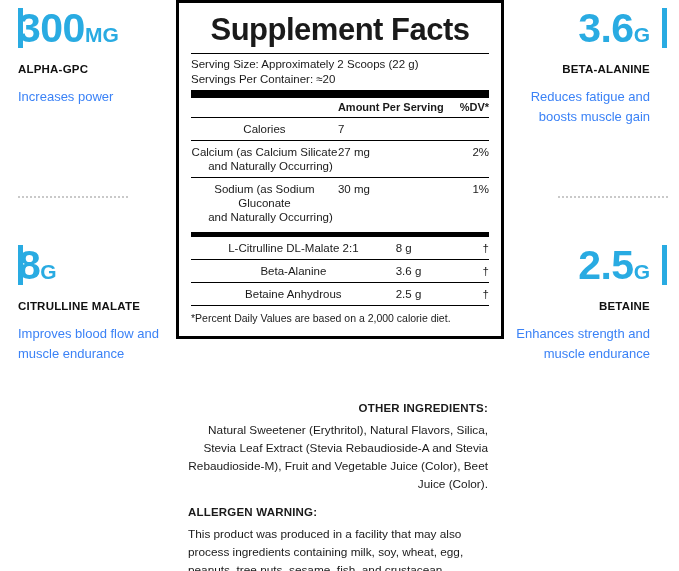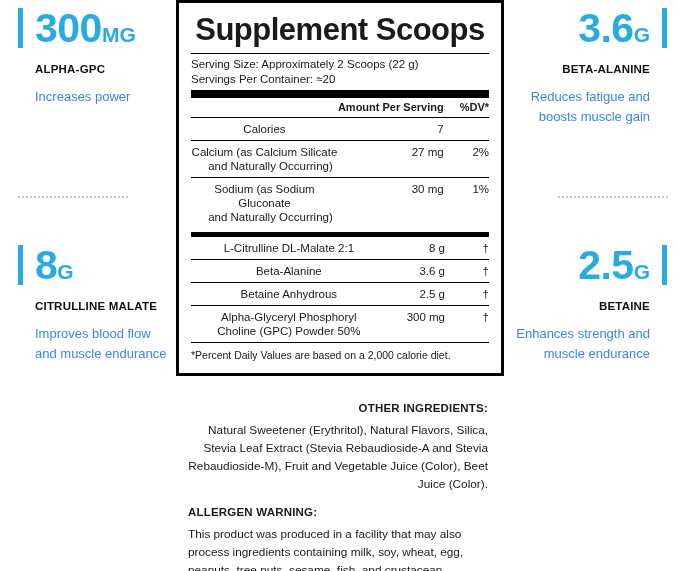--- a/index.html
+++ b/index.html
@@ -59,21 +59,21 @@
     margin-top: 6px;
   }
   .hl-desc {
     font-size: 13px;
     line-height: 20px;
     color: #3b82f6;
     margin-top: 12px;
   }
   .col-left .hl-value,
   .col-left .hl-name,
-  .col-left .hl-desc { padding-left: 17px; text-align: left; }
+  .col-left .hl-desc { text-align: left; }
   .col-right .hl-value,
   .col-right .hl-name,
   .col-right .hl-desc { padding-right: 17px; text-align: right; }
 
   .dotted-sep {
     position: absolute;
     height: 0;
     border-top: 2px dotted #c9c9c9;
   }
   .sep-left  { left: 18px;  width: 110px; top: 196px; }
@@ -111,21 +111,21 @@
     width: 100%;
     border-collapse: collapse;
     font-size: 11.5px;
   }
   table.sf-table td {
     padding: 4px 0 4px 0;
     vertical-align: top;
     line-height: 14px;
   }
   .col-name   { text-align: center; }
-  .col-amount { text-align: right; white-space: nowrap; padding-right: 16px !important; margin-left: 48px; }
+  .col-amount { white-space: nowrap; padding-right: 16px !important; margin-left: 48px; }
   .col-dv     { text-align: right; white-space: nowrap; width: 28px; }
   .hdr td {
     font-weight: bold;
     font-size: 11px;
     padding-bottom: 3px !important;
     padding-top: 2px !important;
   }
   tr.bord td { border-top: 1px solid #000; }
   .sub-line { display: block; padding-left: 12px; }
 
@@ -192,21 +192,21 @@
   <div class="side-col col-right" style="top:243px;">
     <div class="hl-block">
       <div class="hl-rule-right"></div>
       <div class="hl-value"><span>2.5</span><span class="unit">G</span></div>
       <div class="hl-name">BETAINE</div>
       <div class="hl-desc">Enhances strength and muscle endurance</div>
     </div>
   </div>
 
   <div class="sf-panel">
-    <div class="sf-title">Supplement Scoops</div>
+    <div class="sf-title">Supplement Facts</div>
     <div class="rule-thin"></div>
     <div class="sf-serving">Serving Size: Approximately 2 Scoops (22 g)</div>
     <div class="sf-serving">Servings Per Container: ≈20</div>
     <div class="rule-thick"></div>
 
     <table class="sf-table">
       <tbody>
           <tr class="hdr">
         <td class="col-name"></td>
         <td class="col-amount">Amount Per Serving</td>
@@ -248,28 +248,20 @@
       <tr class="bord">
         <td class="col-name">Beta-Alanine</td>
         <td class="col-amount">3.6 g</td>
         <td class="col-dv">†</td>
       </tr>
       <tr class="bord">
         <td class="col-name">Betaine Anhydrous</td>
         <td class="col-amount">2.5 g</td>
         <td class="col-dv">†</td>
       </tr>
-      <tr class="bord">
-        <td class="col-name">
-          <span>Alpha-Glyceryl Phosphoryl</span>
-          <span class="sub-line" style="padding-left:0;">Choline (GPC) Powder 50%</span>
-        </td>
-        <td class="col-amount">300 mg</td>
-        <td class="col-dv">†</td>
-      </tr>
     </tbody>
       </table>
 
     <div class="rule-hair"></div>
 
     <div class="sf-footnotes">
       <div>*Percent Daily Values are based on a 2,000 calorie diet.</div>
     </div>
   </div>
 

